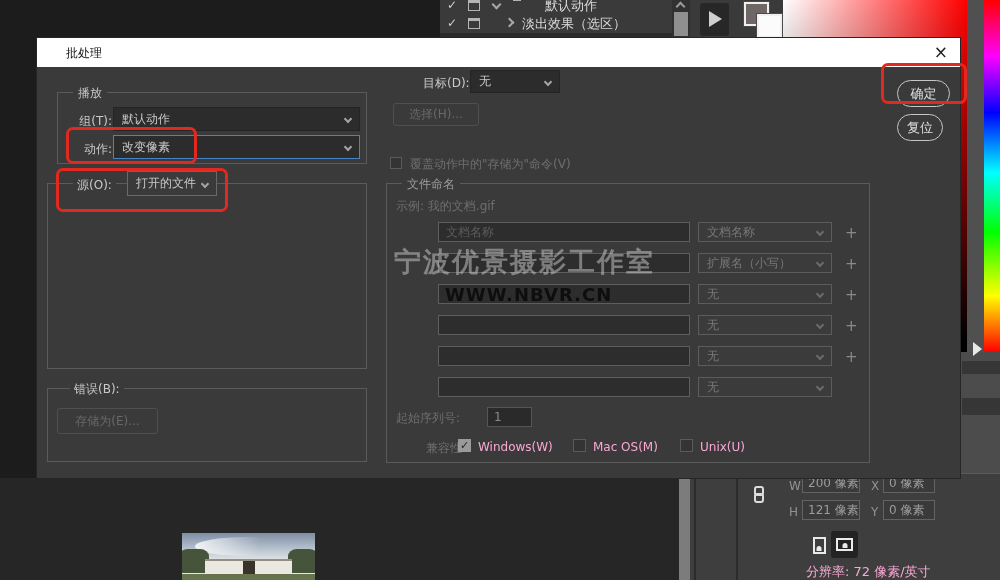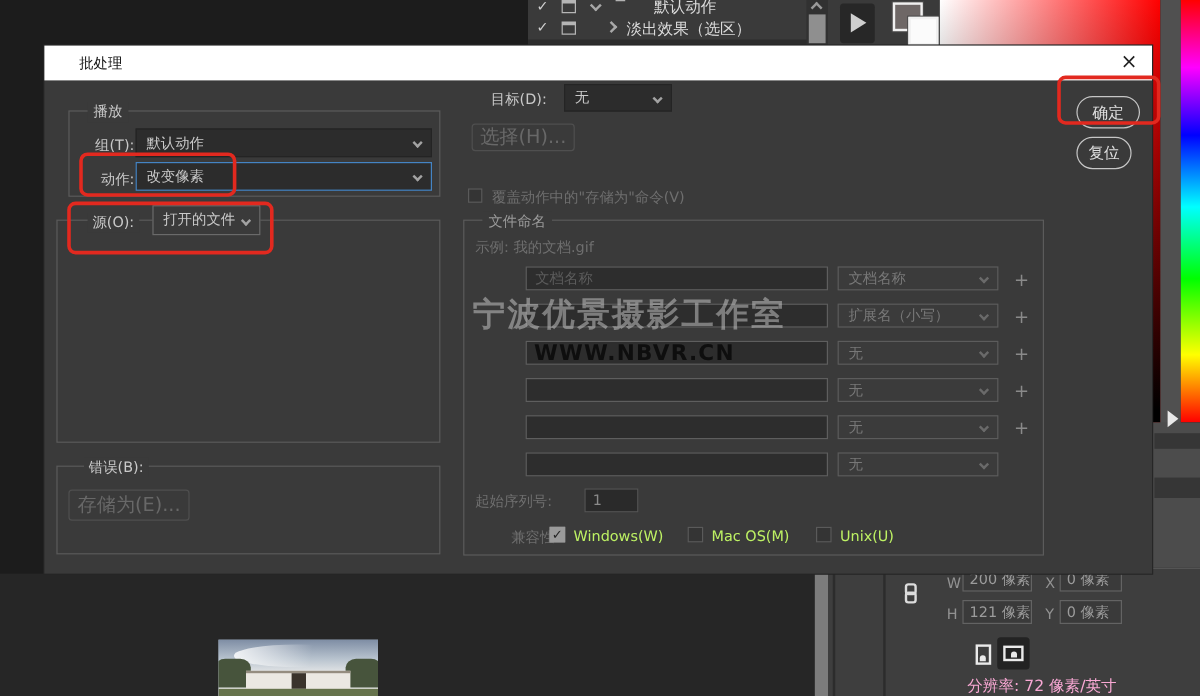--- a/index.html
+++ b/index.html
@@ -84,32 +84,32 @@
   .lbl { position:absolute; font-size:12px; color:#c9c9c9; white-space:nowrap; }
   .lbl.dim { color:#6e6e6e; }
   .dd { position:absolute; background:#2c2c2c; border:1px solid #242424; color:#c9c9c9; font-size:12px; display:flex; align-items:center; padding:0 8px; }
   .dd .ddtext { flex:1; white-space:nowrap; overflow:hidden; }
   .dd .chev { border-color:#a3a3a3; width:6px; height:6px; }
   .dd.focus { border:1px solid #4484c4; }
   .dd.onborder { background:#3a3a3a; border:1px solid #6a6a6a; }
   .dd.dim { background:#3b3b3b; border:1px solid #5c5c5c; color:#787878; }
   .dd.dim .chev { border-color:#6a6a6a; }
 
-  .btn-disabled { position:absolute; border:1px solid #4f4f4f; border-radius:3px; color:#686868; font-size:16px; display:flex; align-items:center; justify-content:center; background:transparent; }
+  .btn-disabled { position:absolute; border:1px solid #4f4f4f; border-radius:3px; color:#686868; font-size:12px; display:flex; align-items:center; justify-content:center; background:transparent; }
   .btn-pill { position:absolute; border:1px solid #c6c6c6; border-radius:14px; color:#e0e0e0; font-size:13px; display:flex; align-items:center; justify-content:center; background:transparent; cursor:pointer; }
 
   .cb { position:absolute; width:12px; height:12px; border:1px solid #5a5a5a; background:#343434; }
   .cb.checked { background:#9a9a9a; border-color:#9a9a9a; color:#262626; font-size:11px; line-height:12px; text-align:center; }
 
   .fn-input { position:absolute; width:252px; height:20px; background:#2d2d2d; border:1px solid #5e5e5e; color:#8a8a8a; font-size:12px; padding:0 7px; font-family:inherit; }
   .fn-input::placeholder { color:#5c5c5c; opacity:1; }
   .fn-plus { position:absolute; color:#8a8a8a; font-size:15px; }
   .serial-field { position:absolute; width:45px; height:20px; background:#2a2a2a; border:1px solid #555; color:#8a8a8a; font-size:12px; line-height:18px; padding-left:6px; }
 
-  .compat-lbl { position:absolute; font-size:12px; color:#bef264; white-space:nowrap; }
+  .compat-lbl { position:absolute; font-size:12px; color:#f9a8d4; white-space:nowrap; }
 
   
   .wm1 { left:394px; top:244px; font-size:27px; font-weight:bold; letter-spacing:2px; color:rgba(205,205,205,0.5); z-index:12; white-space:nowrap; }
   .wm2 { left:445px; top:284px; font-size:18px; font-weight:bold; color:#0e0e0e; z-index:12; white-space:nowrap; letter-spacing:1px; }
 
   
   .redbox { position:absolute; border:3px solid #e2291f; border-radius:7px; z-index:20; pointer-events:none; }
   .rb1 { left:66px; top:127px; width:131px; height:37px; }
   .rb2 { left:56px; top:168px; width:172px; height:44px; }
   .rb3 { left:881px; top:63px; width:86px; height:41px; }
@@ -223,21 +223,21 @@
     <span class="lbl" style="left:36px;top:139px;background:#3a3a3a;padding:0 4px;">源(O):</span>
     <div class="dd onborder" style="left:90px;top:133px;width:90px;height:25px;">
       <span class="ddtext">打开的文件</span>
       <span class="chev chev-down"></span>
     </div>
 
     <div class="group" style="left:10px;top:350px;width:320px;height:74px;"></div>
     <span class="lbl" style="left:33px;top:343px;background:#3a3a3a;padding:0 4px;">错误(B):</span>
     <div class="btn-disabled" style="left:20px;top:370px;width:101px;height:26px;">存储为(E)...</div>
 
-    <span class="lbl" style="left:372px;top:37px;">目标(D):</span>
+    <span class="lbl" style="left:386px;top:37px;">目标(D):</span>
     <div class="dd" style="left:433px;top:32px;width:90px;height:23px;">
       <span class="ddtext">无</span>
       <span class="chev chev-down"></span>
     </div>
     <div class="btn-disabled" style="left:356px;top:65px;width:86px;height:23px;">选择(H)...</div>
     <span class="cb" style="left:353px;top:119px;"></span>
     <span class="lbl dim" style="left:373px;top:118px;">覆盖动作中的"存储为"命令(V)</span>
 
     <div class="group" style="left:349px;top:145px;width:484px;height:280px;">
       <span class="legend dim">文件命名</span>

